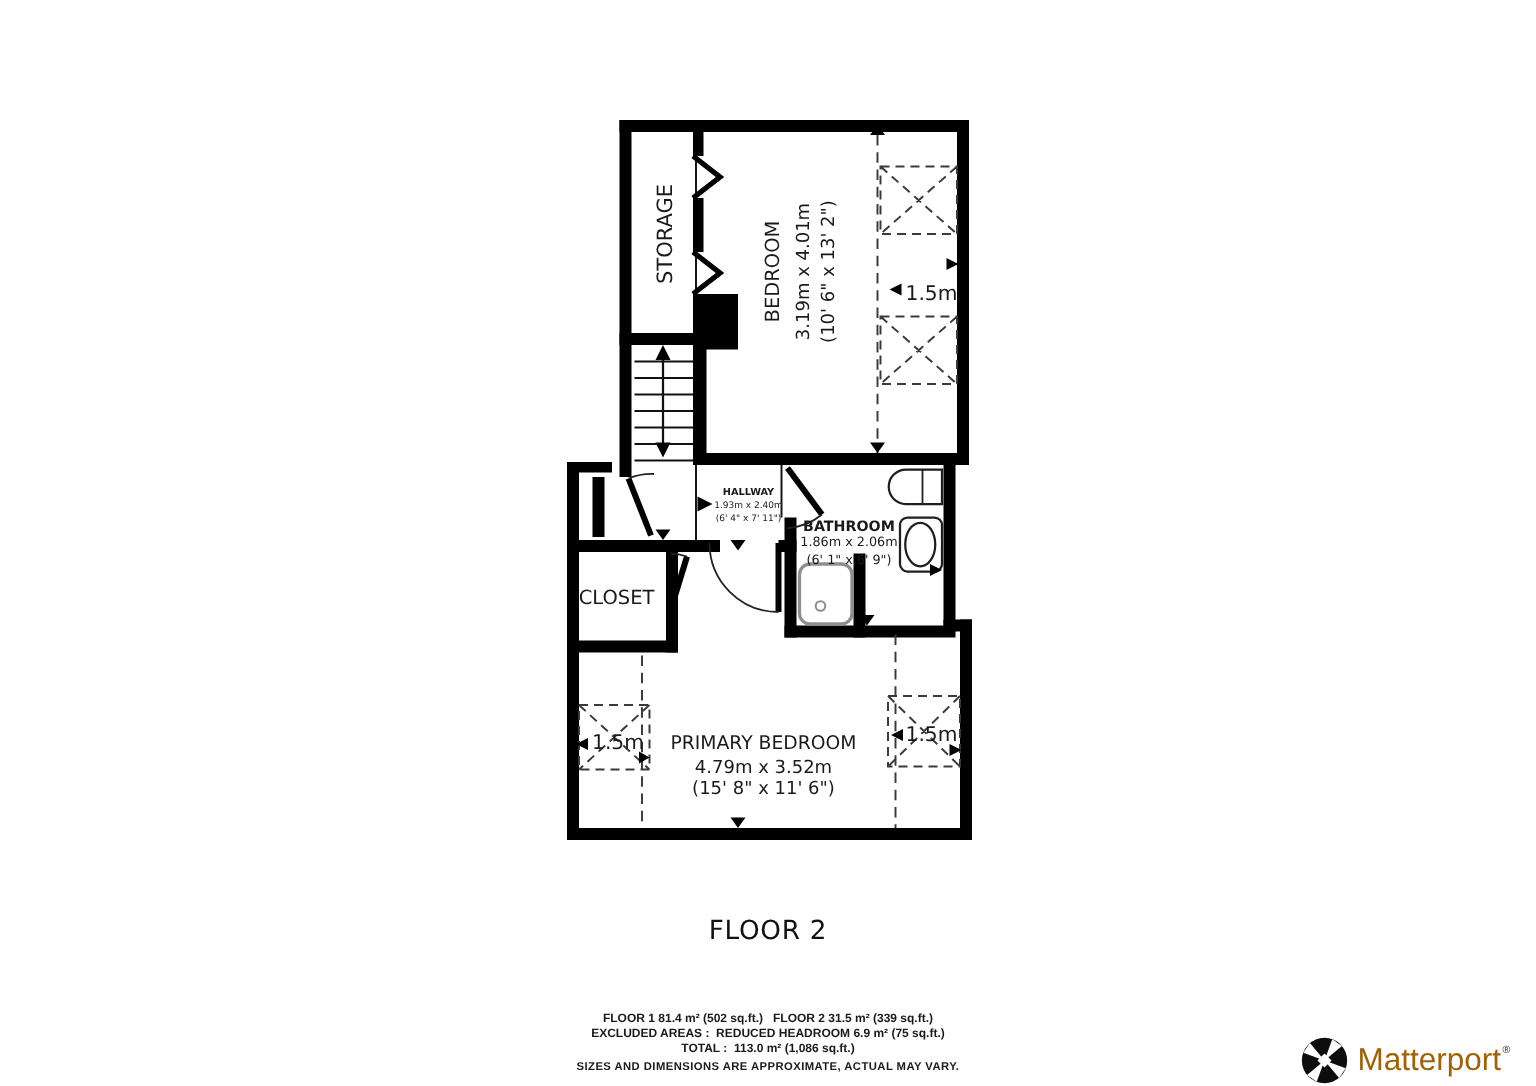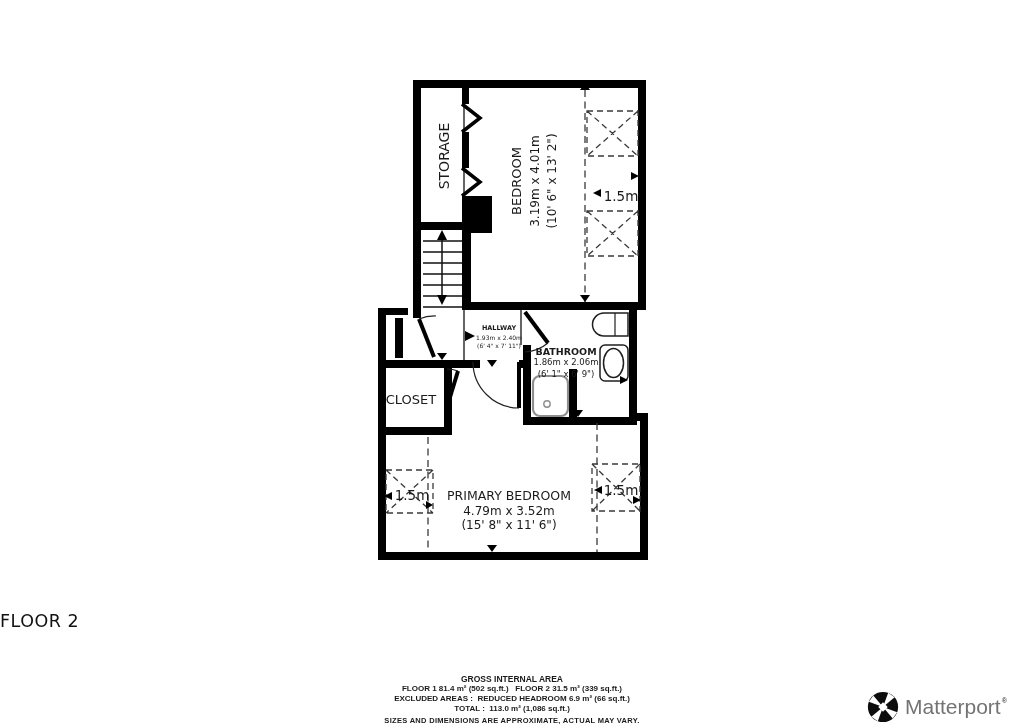--- a/index.html
+++ b/index.html
@@ -19,30 +19,30 @@
   .shw{stroke:#8f8f8f;stroke-width:2.2;fill:#ffffff;}
   .lab{font-size:13px;}
   .lab14{font-size:14px;}
   .dim{font-size:12px;}
   .lab-bath{font-size:9.5px;font-weight:bold;}
   .dim-bath{font-size:8.5px;}
   .lab-hall{font-size:6.5px;font-weight:bold;}
   .dim-hall{font-size:6px;}
   .lab-pri{font-size:12.5px;}
   .m15{font-size:13.5px;}
-  .floor-title{position:absolute;top:611px;left:0;right:0;
+  .floor-title{position:absolute;top:611px;left:0;right:0;text-align:center;
                font-size:17.5px;color:#111;letter-spacing:.5px;}
   .footer{position:absolute;top:674px;left:0;right:0;text-align:center;color:#1a1a1a;
           font-family:"Liberation Sans",sans-serif;font-weight:bold;}
   .f-head{font-size:8.5px;line-height:10px;}
   .f-line{font-size:8px;line-height:10px;white-space:pre;}
   .f-disc{font-size:7.5px;line-height:10px;margin-top:2px;letter-spacing:.3px;}
   .brand{position:absolute;left:866px;top:690px;display:flex;align-items:center;}
   .brand-icon{width:34px;height:34px;margin-right:5px;}
-  .brand-text{font-family:"Liberation Sans",sans-serif;font-size:21px;color:#737373;}
+  .brand-text{font-family:"Liberation Sans",sans-serif;font-size:21px;color:#a16207;}
   .brand-reg{font-family:"Liberation Sans",sans-serif;font-size:7px;color:#1c1c1e;
              position:relative;top:-7px;left:1px;}
 </style>
 </head>
 <body>
 
 <div class="stage">
 
   <svg width="1024" height="724" viewBox="0 0 1024 724">
 
@@ -189,23 +189,22 @@
       <text class="m15" x="412" y="495" text-anchor="middle" dominant-baseline="central">1.5m</text>
       <text class="m15" x="621" y="490" text-anchor="middle" dominant-baseline="central">1.5m</text>
     </g>
   </svg>
 
   
   <div class="floor-title">FLOOR 2</div>
 
   
   <div class="footer">
-    <div class="f-head">GROSS INTERNAL AREA</div>
     <div class="f-line">FLOOR 1 81.4 m² (502 sq.ft.)   FLOOR 2 31.5 m² (339 sq.ft.)</div>
-    <div class="f-line">EXCLUDED AREAS :  REDUCED HEADROOM 6.9 m² (66 sq.ft.)</div>
+    <div class="f-line">EXCLUDED AREAS :  REDUCED HEADROOM 6.9 m² (75 sq.ft.)</div>
     <div class="f-line">TOTAL :  113.0 m² (1,086 sq.ft.)</div>
     <div class="f-disc">SIZES AND DIMENSIONS ARE APPROXIMATE, ACTUAL MAY VARY.</div>
   </div>
 
   
   <div class="brand">
     <svg class="brand-icon" viewBox="0 0 36 36">
       <circle cx="18" cy="18" r="16" fill="#0d0d0d"></circle>
       <path fill="#ffffff" d="M18,18 L33,23.5 L28.3,30.3 Z"></path>
       <path fill="#ffffff" d="M18,18 L12.5,33 L5.7,28.3 Z"></path>

